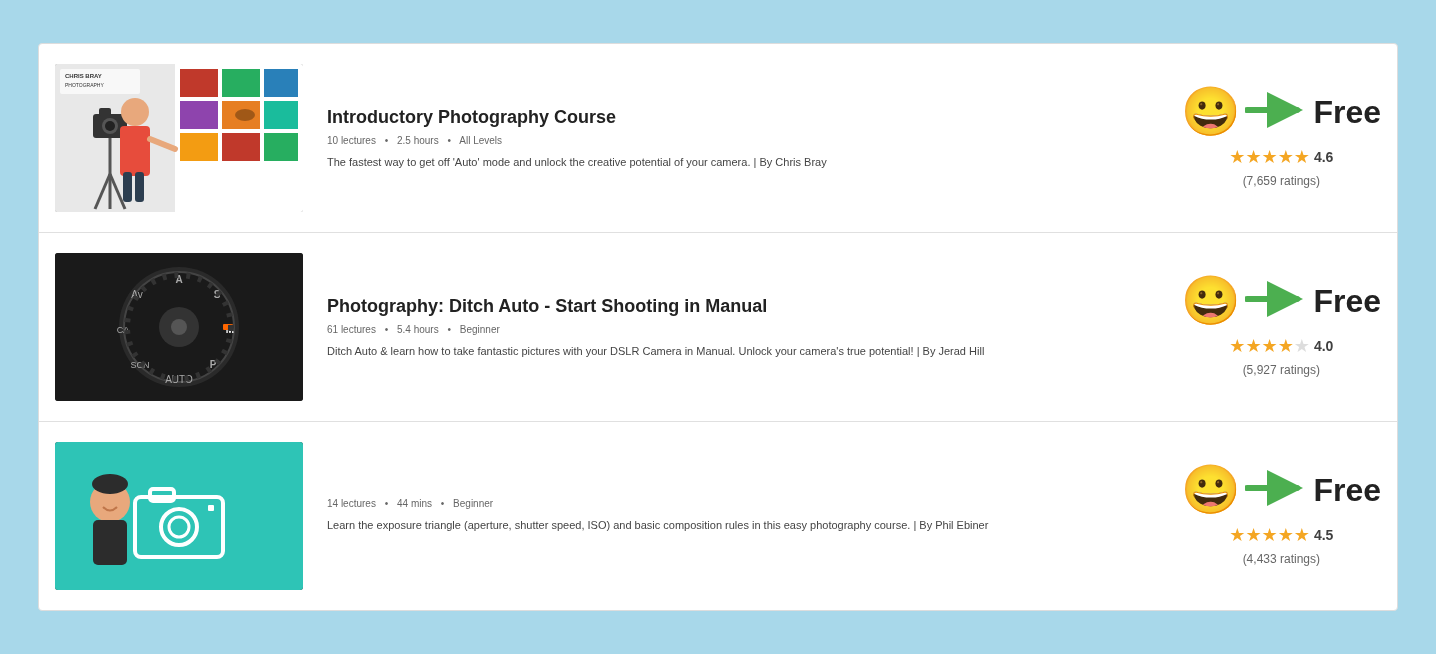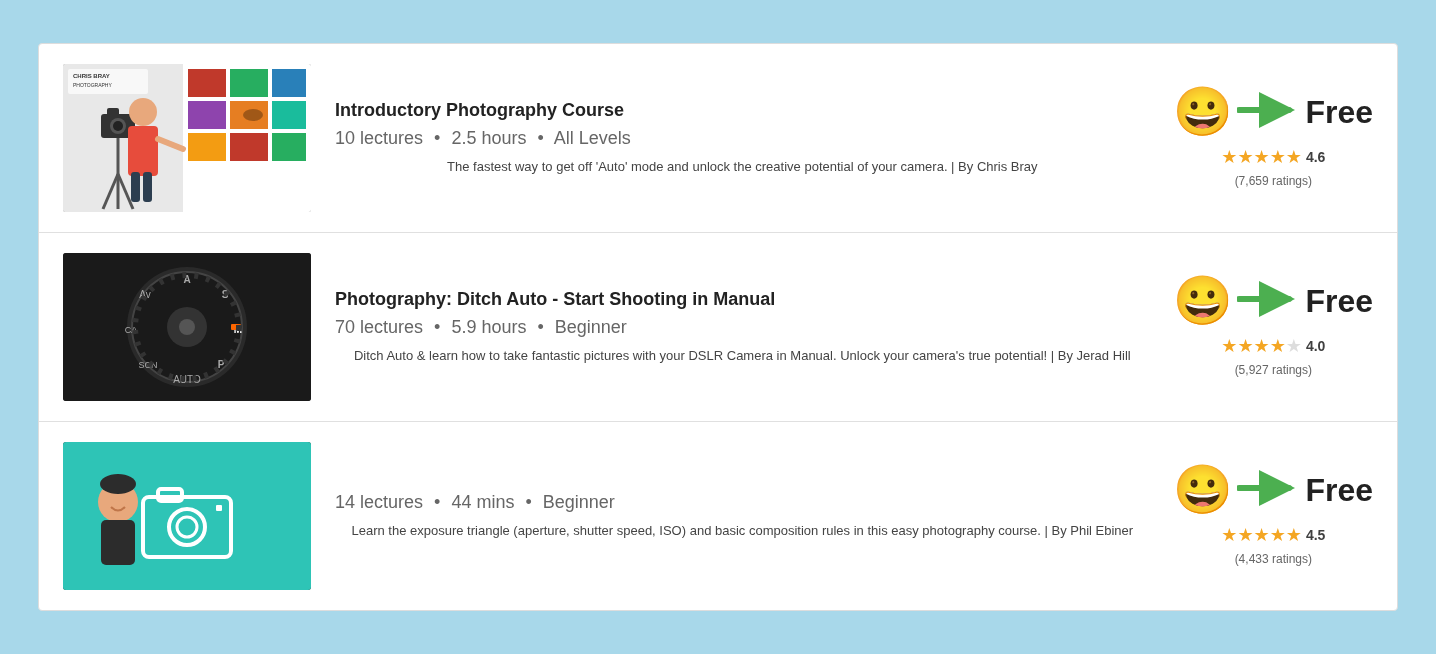--- a/index.html
+++ b/index.html
@@ -15,21 +15,21 @@
     .container {
       background: #fff;
       border: 1px solid #ddd;
       border-radius: 4px;
       width: 1360px;
       max-width: 100%;
     }
     .course-row {
       display: flex;
       align-items: center;
-      padding: 20px 24px;
+      padding: 20px 16px;
       border-bottom: 1px solid #e0e0e0;
       position: relative;
     }
     .course-row:last-child {
       border-bottom: none;
     }
     .course-thumb {
       width: 248px;
       min-width: 248px;
       height: 148px;
@@ -47,32 +47,31 @@
       min-width: 0;
     }
     .course-title {
       font-size: 18px;
       font-weight: 700;
       color: #222;
       margin-bottom: 6px;
       line-height: 1.3;
     }
     .course-meta {
-      font-size: 18px;
+      font-size: 10px;
       color: #666;
       margin-bottom: 8px;
     }
     .course-meta .dot {
       margin: 0 6px;
     }
     .course-desc {
-      font-size: 13px;
+      font-size: 11px;
       color: #444;
       line-height: 1.5;
-      text-align: center;
     }
     .course-right {
       display: flex;
       flex-direction: column;
       align-items: center;
       min-width: 180px;
       margin-left: 24px;
     }
     .emoji-arrow-row {
       display: flex;
@@ -238,23 +237,23 @@
       <circle cx="124" cy="74" r="8" fill="#555"></circle>
 
       <rect x="168" y="71" width="10" height="6" rx="1" fill="#ff6600"></rect>
 
       <circle cx="124" cy="74" r="52" fill="none" stroke="#333" stroke-width="6" stroke-dasharray="4 8"></circle>
     </svg>
     </div>
     <div class="course-info">
       <div class="course-title">Photography: Ditch Auto - Start Shooting in Manual</div>
       <div class="course-meta">
-        <span>70 lectures</span>
-        <span class="dot">•</span>
-        <span>5.9 hours</span>
+        <span>61 lectures</span>
+        <span class="dot">•</span>
+        <span>5.4 hours</span>
         <span class="dot">•</span>
         <span>Beginner</span>
       </div>
       <div class="course-desc">
         Ditch Auto &amp; learn how to take fantastic pictures with your DSLR Camera in Manual. Unlock your camera's true potential! | <span>By Jerad Hill</span>
       </div>
     </div>
     <div class="course-right">
       <div class="emoji-arrow-row">
         <span class="emoji">😀</span>

